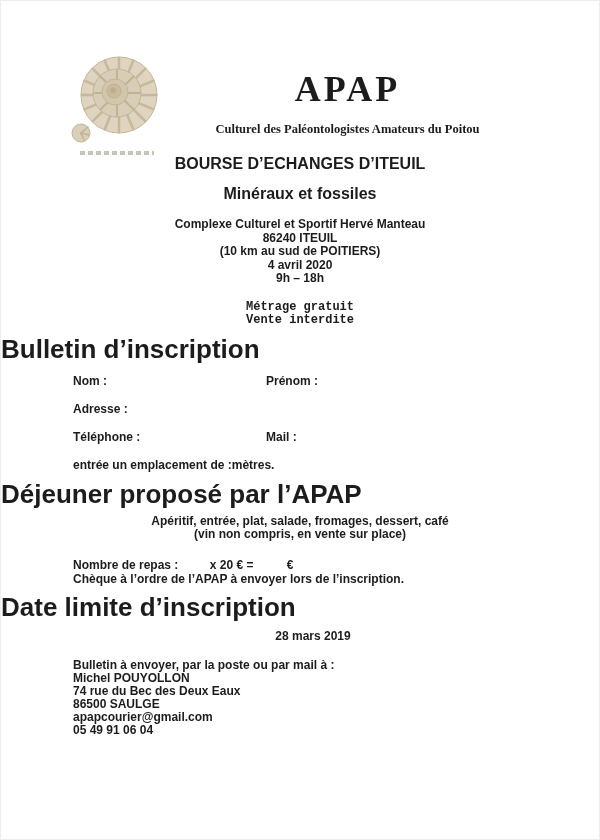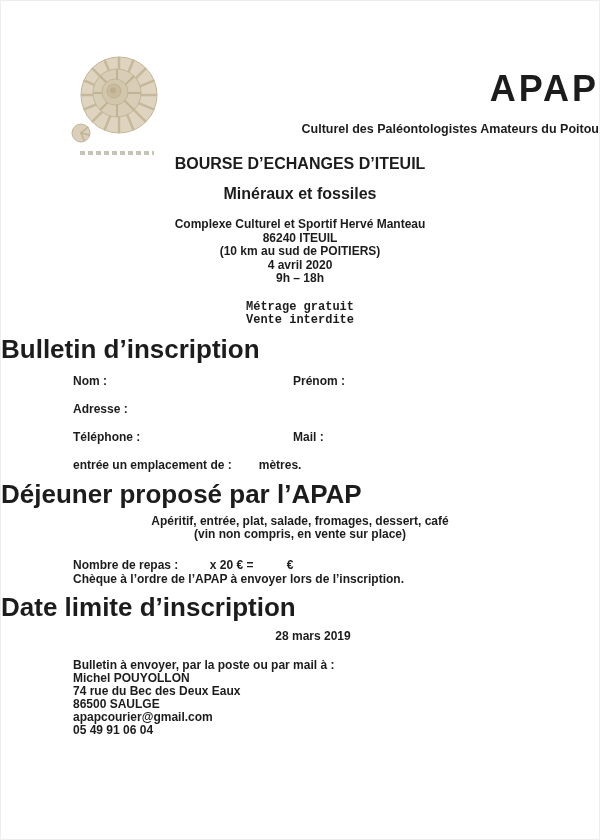--- a/index.html
+++ b/index.html
@@ -19,39 +19,39 @@
 
   
   .header { position:relative; height:150px; }
   .logo { position:absolute; left:60px; top:48px; width:112px; }
   .logo svg { width:100px; height:100px; display:block; margin:0 auto; }
   .logo-caption {
     margin:2px auto 0 auto; width:74px; height:4px;
     background:repeating-linear-gradient(90deg,#b3b0a0 0 5px, transparent 5px 8px);
     opacity:.75;
   }
-  .header-text { margin-left:95px; text-align:right; padding-top:70px; }
+  .header-text { margin-left:95px; text-align:center; padding-top:70px;font-family:Liberation Serif, serif; }
   .org-title { font-size:36px; line-height:36px; letter-spacing:3px; margin:0; }
   .org-subtitle { font-size:12.5px; margin-top:15px; }
 
   
   .event-title { font-size:16px; line-height:17px; margin-top:4px; }
   .event-subtitle { font-size:16px; line-height:17px; margin-top:13px; }
   .venue { margin-top:16px; font-size:12px; line-height:13.5px;text-align:center; }
   .notes { margin-top:15px; font-size:12px; line-height:13.5px;font-family:Liberation Mono, monospace; }
 
   
   .section { font-size:26px; line-height:20px; text-align:left; margin:0; }
   .form-heading { margin-top:11px; }
   .lunch-heading { margin-top:13px; }
   .deadline-heading { margin-top:11px; }
 
   
   .form { padding-left:72px; margin-top:16px; font-size:12px; }
-  .form-row { display:flex; height:12px; line-height:12px; margin-bottom:16px;gap:27px; }
+  .form-row { display:flex; height:12px; line-height:12px; margin-bottom:16px; }
   .form-row:last-child { margin-bottom:0; }
   .col1 { width:193px; flex:0 0 193px; }
   .gap24 { }
 
   
   .menu { margin-top:11px; font-size:12px; line-height:13.5px; }
   .repas { padding-left:72px; margin-top:16px; font-size:12px; line-height:14px; }
   .sp28 { margin-left:28px; }
   .sp30 { margin-left:30px; }
 

